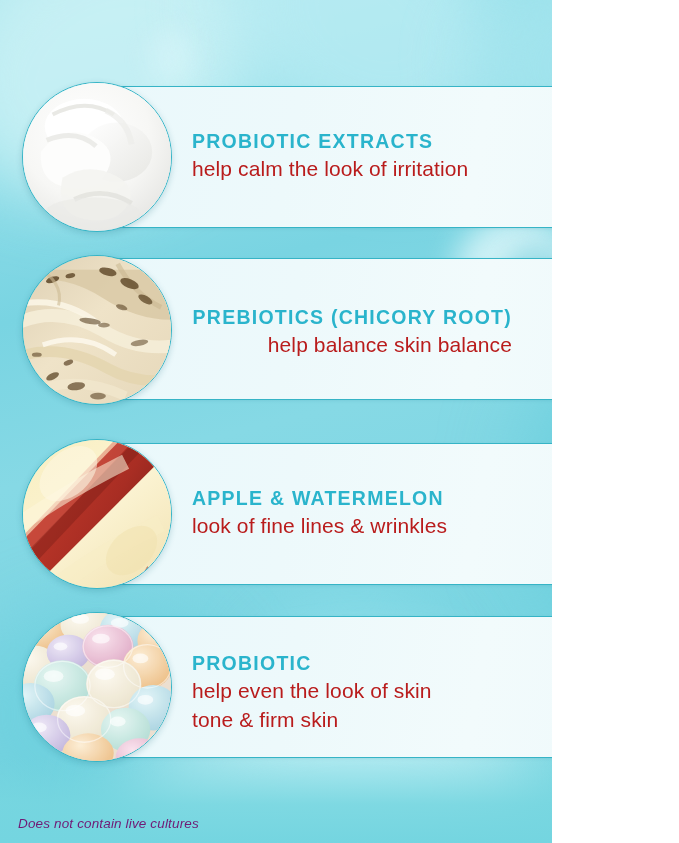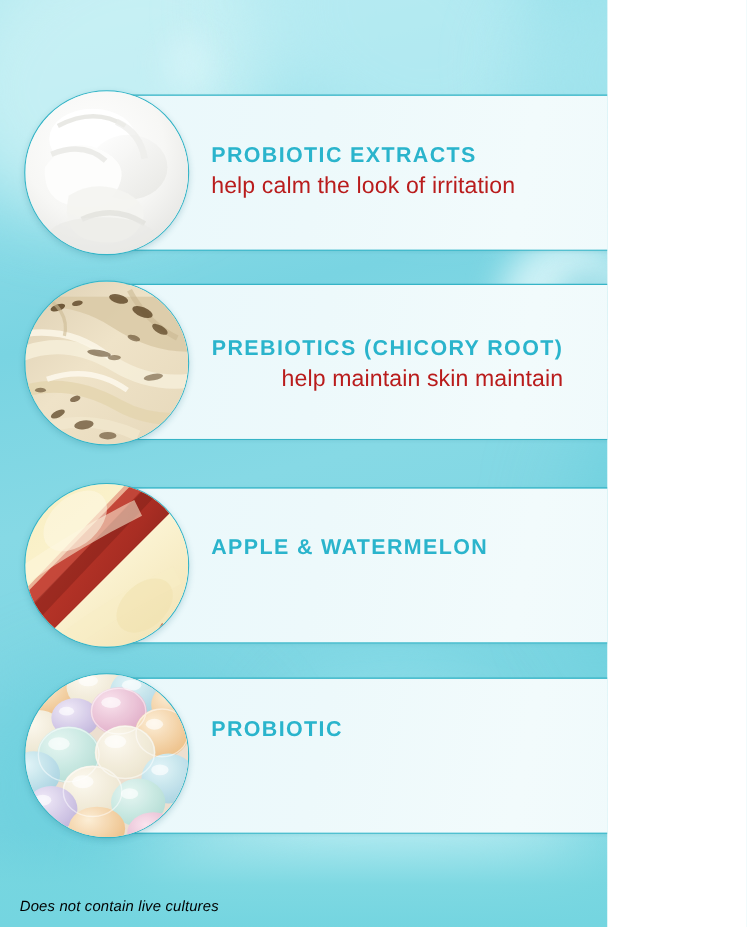--- a/index.html
+++ b/index.html
@@ -165,21 +165,21 @@
   }
   .subline .l2 { display: block; }
 
   
   .footnote {
     position: absolute;
     left: 18px;
     top: 816px;
     font-size: 13.5px;
     font-style: italic;
-    color: #000000;
+    color: #701a75;
     letter-spacing: 0.15px;
   }
 </style>
 </head>
 <body>
 
 <div id="page">
 
   <div class="bg-base"></div>
   <div class="bg-blob blob-a"></div>
@@ -261,21 +261,21 @@
         <ellipse cx="54" cy="132" rx="9" ry="4" opacity="0.7" transform="rotate(-8 54 132)"></ellipse>
         <ellipse cx="76" cy="142" rx="8" ry="3.4" opacity="0.6"></ellipse>
         <ellipse cx="14" cy="100" rx="5" ry="2.2" opacity="0.6"></ellipse>
       </g>
       <path d="M12 10 q30 16 24 40" stroke="#cdbb94" stroke-width="3" fill="none" opacity="0.6"></path>
     </svg>
   </div>
   <div class="copy copy-2">
     <p class="headline">PREBIOTICS (CHICORY ROOT)</p>
     <p class="subline">
-      <span class="l1">help maintain skin maintain</span>
+      <span class="l1">help balance skin balance</span>
     </p>
   </div>
 
   <div class="card card-3"></div>
   <div class="thumb thumb-3">
     <svg viewBox="0 0 150 150" preserveAspectRatio="xMidYMid slice" aria-hidden="true">
       <defs>
         <linearGradient id="appleBg" x1="0.1" y1="0" x2="0.9" y2="1">
           <stop offset="0%" stop-color="#f9efc2"></stop>
           <stop offset="50%" stop-color="#fbf3d2"></stop>
@@ -295,20 +295,21 @@
       <path d="M-24 100 q60 -44 128 -78" stroke="#fdf6dd" stroke-width="16" fill="none" opacity="0.55"></path>
       <path d="M34 148 q48 -36 106 -64" stroke="#f7edc6" stroke-width="18" fill="none" opacity="0.5"></path>
       <ellipse cx="46" cy="34" rx="34" ry="22" fill="#fdf8e4" opacity="0.55" transform="rotate(-42 46 34)"></ellipse>
       <ellipse cx="110" cy="112" rx="30" ry="20" fill="#f0dfab" opacity="0.45" transform="rotate(-42 110 112)"></ellipse>
       <path d="M126 128 q14 12 24 14 l0 12 l-40 0 z" fill="#8e241c" opacity="0.6"></path>
     </svg>
   </div>
   <div class="copy copy-3">
     <p class="headline">APPLE &amp; WATERMELON</p>
     <p class="subline">
+      <span class="l2">look of fine lines &amp; wrinkles</span>
     </p>
   </div>
 
   <div class="card card-4"></div>
   <div class="thumb thumb-4">
     <svg viewBox="0 0 150 150" preserveAspectRatio="xMidYMid slice" aria-hidden="true">
       <defs>
         <radialGradient id="beadPink" cx="35%" cy="30%" r="75%">
           <stop offset="0%" stop-color="#fbe3ef"></stop>
             <stop offset="100%" stop-color="#dfa9c6"></stop>
@@ -373,17 +374,21 @@
         <ellipse cx="40" cy="74" rx="28" ry="25"></ellipse>
         <ellipse cx="92" cy="72" rx="27" ry="24"></ellipse>
         <ellipse cx="62" cy="108" rx="27" ry="23"></ellipse>
         <ellipse cx="86" cy="34" rx="25" ry="21"></ellipse>
         <ellipse cx="126" cy="54" rx="24" ry="22"></ellipse>
       </g>
     </svg>
   </div>
   <div class="copy copy-4">
     <p class="headline">PROBIOTIC</p>
+    <p class="subline">
+      <span class="l1">help even the look of skin</span>
+      <span class="l2">tone &amp; firm skin</span>
+    </p>
   </div>
 
   <div class="footnote">Does not contain live cultures</div>
 
 </div>
 
 </body></html>

